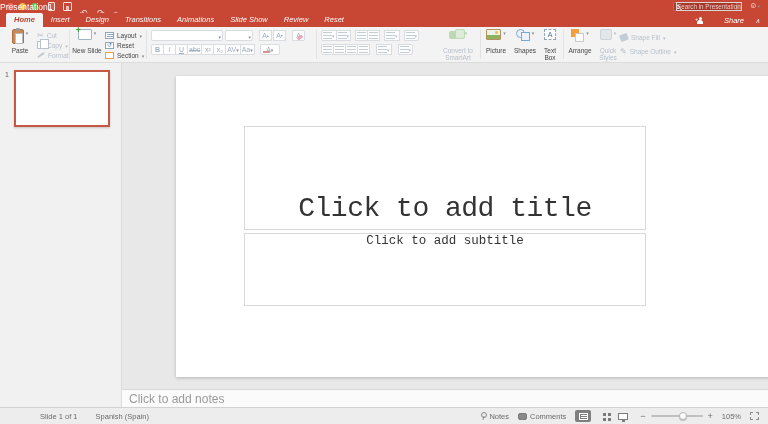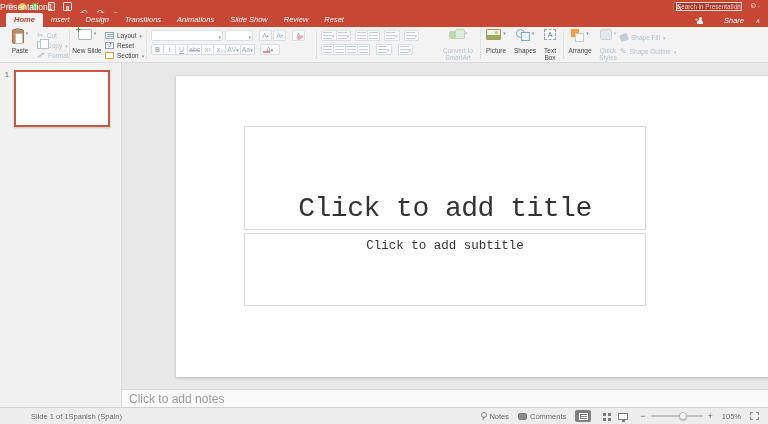--- a/index.html
+++ b/index.html
@@ -103,30 +103,30 @@
   .fillrow { position:absolute; left:620px; display:flex; align-items:center; gap:3px; height:12px; white-space:nowrap; }
 
   
   .thumb-panel { position:absolute; top:63px; left:0; width:122px; bottom:17px; background:#f2f1f1; border-right:1px solid #dcdcdc; }
   .slide-num { position:absolute; left:5px; top:8px; font-size:7px; color:#666; }
   .thumb { position:absolute; left:14px; top:7px; width:96px; height:57px; background:#fff; border:2px solid #c65743; box-shadow:0 1px 2px rgba(0,0,0,.18); }
   .canvas { position:absolute; top:63px; left:122px; right:0; height:326px; background:#e9e8e8; }
   .slide { position:absolute; left:54px; top:13px; width:611px; height:301px; background:#fff; box-shadow:0 1px 3px rgba(0,0,0,.22);font-family:Liberation Mono, monospace; }
   .ph { position:absolute; border:1px solid #d8d8d8; display:flex; justify-content:center; color:#333; }
   .ph-title { left:68px; top:50px; width:402px; height:104px; align-items:flex-end; padding-bottom:5px; font-size:28px; letter-spacing:-.5px; }
-  .ph-subtitle { left:68px; top:157px; width:402px; height:73px; align-items:flex-start; padding-top:5px; font-size:12.5px; }
+  .ph-subtitle { left:68px; top:157px; width:402px; height:73px; align-items:flex-start; font-size:12.5px; }
 
   
   .notes-pane { position:absolute; left:122px; right:0; top:389px; height:18px; background:#fbfbfb; border-top:1px solid #d8d8d8; display:flex; align-items:center; }
   .notes-pane .txt { margin-left:7px; font-size:12px; color:#9a9a9a; }
 
   
   .statusbar { position:absolute; left:0; right:0; bottom:0; height:17px; background:#eeedee; border-top:1px solid #d2d2d2;
                display:flex; align-items:center; font-size:7.5px; color:#6b6b6b; }
-  .sb-left { display:flex; margin-left:31px; }
+  .sb-left { display:flex; gap:18px; margin-left:40px; }
   .sb-right { margin-left:auto; display:flex; align-items:center; gap:9px; margin-right:9px; }
   .sb-group { display:flex; align-items:center; gap:3px; }
   .ic-pin { width:7px; height:8px; position:relative; }
   .ic-pin::before { content:""; position:absolute; left:2px; top:0; width:4px; height:4px; border:1px solid #8a8a8a; border-radius:50%; }
   .ic-pin::after { content:""; position:absolute; left:3.5px; top:4px; width:1px; height:4px; background:#8a8a8a; transform:rotate(20deg); }
   .ic-comment { width:9px; height:7px; border:1px solid #7a7a7a; border-radius:2px; position:relative; background:#8a8a8a; }
   .ic-comment::after { content:""; position:absolute; left:1px; bottom:-3px; border:2px solid transparent; border-top-color:#8a8a8a; }
   .viewbtn { width:16px; height:12px; border-radius:2px; display:flex; align-items:center; justify-content:center; }
   .viewbtn.sel { background:#7f7f7f; }
   .ic-normal { width:9px; height:7px; border:1px solid #fff; position:relative; }

